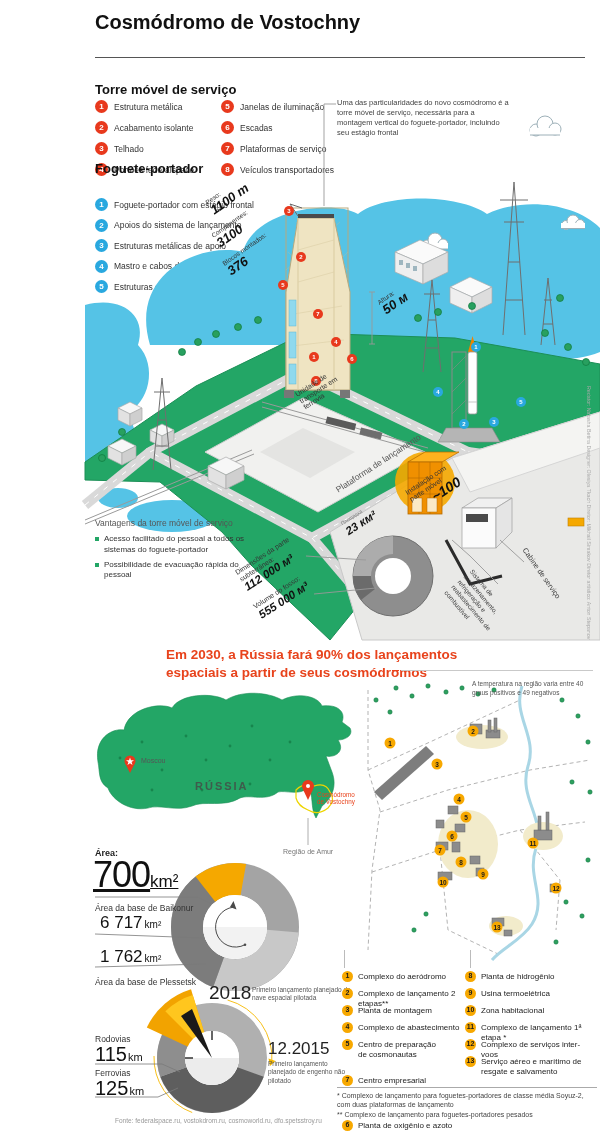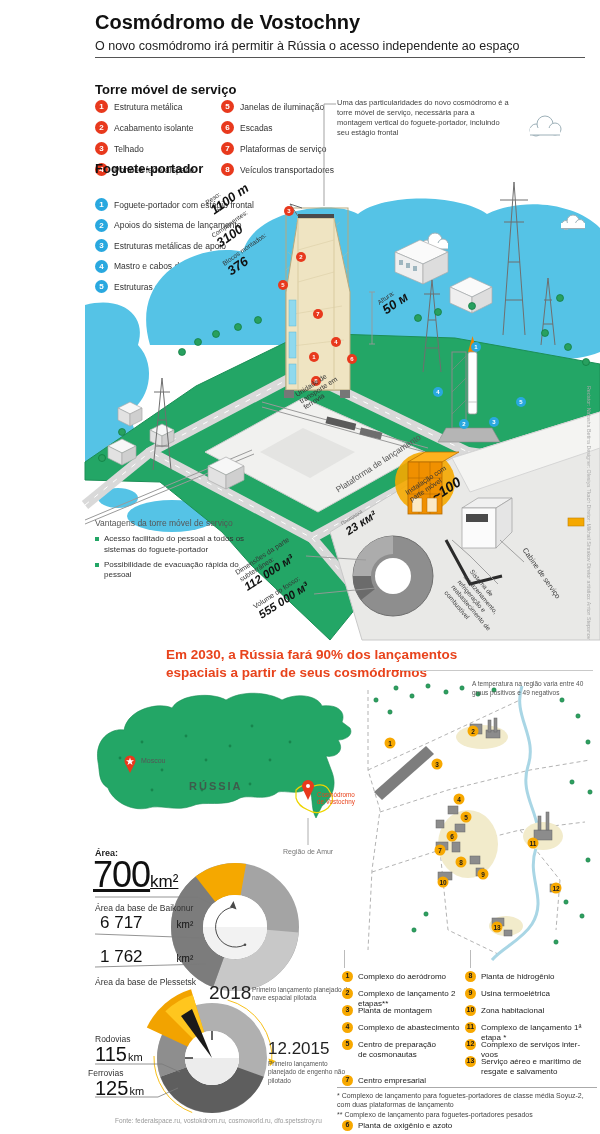--- a/index.html
+++ b/index.html
@@ -37,21 +37,21 @@
   .maplbl{font-size:7px;color:#555;}
   .country{font-size:11px;letter-spacing:2px;color:#3E5B4C;font-weight:bold;}
   .sitelbl{font-size:6.3px;color:#E8431C;line-height:1.15;}
   .regionlbl{font-size:7px;color:#777;}
   .tempnote{font-size:6.5px;color:#555;line-height:1.35;}
   
   .stat-small{font-size:9px;font-weight:bold;color:#222;}
   .bigval{display:flex;align-items:baseline;color:#111;}
   .bigval .v{font-size:36px;letter-spacing:-1px;line-height:1;}
   .bigval .u{font-size:17px;}
-  .midval{display:flex;align-items:baseline;color:#111;gap:32px;}
+  .midval{display:flex;align-items:baseline;color:#111;}
   .midval .v{font-size:17px;line-height:1;}
   .midval .u{font-size:10px;margin-left:2px;}
   .stat-lbl{font-size:8.5px;color:#333;}
   
   .year{font-size:19px;color:#222;letter-spacing:0;}
   .date{font-size:17px;color:#222;}
   .tlnote{font-size:6.5px;color:#555;line-height:1.3;}
   .tl-lbl{font-size:8.5px;color:#333;}
   .tlval{display:flex;align-items:baseline;color:#111;}
   .tlval .v{font-size:20px;line-height:1;}
@@ -70,21 +70,20 @@
   svg text{font-family:"Liberation Sans",sans-serif;}
   .mkt{font-size:6px;font-weight:bold;fill:#fff;text-anchor:middle;}
   .fmt{font-size:6.5px;font-weight:bold;fill:#1A1A1A;text-anchor:middle;}
 </style>
 </head>
 <body>
 
 <div id="page">
 
   <h1 class="abs title" style="left:95px;top:11px;">Cosmódromo de Vostochny</h1>
-  <p class="abs subtitle" style="left:95px;top:39px;">O novo cosmódromo irá permitir à Rússia o acesso independente ao espaço</p>
   <div class="abs hrule" style="left:95px;top:57px;width:490px;"></div>
 
   <h2 class="abs secthead" style="left:95px;top:82px;">Torre móvel de serviço</h2>
   <div class="abs legcol" style="left:95px;top:100px;">
     <div class="legrow">
         <span class="num red">1</span>
         <span class="leglabel">Estrutura metálica</span>
       </div>
     <div class="legrow">
         <span class="num red">2</span>
@@ -648,21 +647,21 @@
           <text class="fmt" x="556" y="890.5">12</text>
         </g>
       <g>
           <circle cx="497" cy="927" r="5.5" fill="#F7A800"></circle>
           <text class="fmt" x="497" y="929.5">13</text>
         </g>
     </g>
   </svg>
 
   <span class="abs maplbl" style="left:141px;top:757px;">Moscou</span>
-  <span class="abs country" style="left:189px;top:780px;text-align:right;">RÚSSIA</span>
+  <span class="abs country" style="left:195px;top:780px;text-align:right;">RÚSSIA</span>
   <span class="abs sitelbl" style="left:317px;top:791px;width:44px;display:block;">Cosmódromo de Vostochny</span>
   <span class="abs regionlbl" style="left:283px;top:848px;">Região de Amur</span>
   <p class="abs tempnote" style="left:472px;top:680px;width:118px;">A temperatura na região varia entre 40 graus positivos e 49 negativos</p>
 
   <svg style="left:85px;top:845px;" width="260" height="275" viewBox="85 845 260 275">
     <circle cx="235" cy="927" r="48" fill="none" stroke="#A4A4A4" stroke-width="32"></circle>
     <path d="M282.8,931.2 A48,48 0 0 1 218.6,972.1" fill="none" stroke="#C8C8C8" stroke-width="32"></path>
     <path d="M218.6,972.1 A48,48 0 0 1 207.5,887.7" fill="none" stroke="#7C7C7C" stroke-width="32"></path>
     <path d="M205.4,889.2 A48,48 0 0 1 243.3,879.7" fill="none" stroke="#F5A800" stroke-width="32"></path>
     <circle cx="235" cy="927" r="32" fill="#FFF"></circle>
@@ -717,21 +716,21 @@
   </svg>
   <span class="abs year" style="left:209px;top:982px;">2018</span>
   <p class="abs tlnote" style="left:252px;top:986px;width:110px;">Primeiro lançamento planejado de nave espacial pilotada</p>
   <span class="abs date" style="left:268px;top:1039px;">12.2015</span>
   <p class="abs tlnote" style="left:268px;top:1060px;width:80px;">Primeiro lançamento planejado de engenho não pilotado</p>
   <span class="abs tl-lbl" style="left:95px;top:1034px;">Rodovias</span>
   <div class="abs tlval" style="left:95px;top:1044px;">
     <span class="v">115</span>
       <span class="u">km</span>
   </div>
-  <span class="abs tl-lbl" style="left:88px;top:1068px;">Ferrovias</span>
+  <span class="abs tl-lbl" style="left:95px;top:1068px;">Ferrovias</span>
   <div class="abs tlval" style="left:95px;top:1078px;">
     <span class="v">125</span>
       <span class="u">km</span>
   </div>
 
   <div class="abs vline" style="left:344px;top:950px;height:18px;"></div>
   <div class="abs vline" style="left:470px;top:950px;height:18px;"></div>
   <div class="fac" style="left:342px;top:972px;">
       <span class="fnum">1</span>
       <span>Complexo do aeródromo</span>

